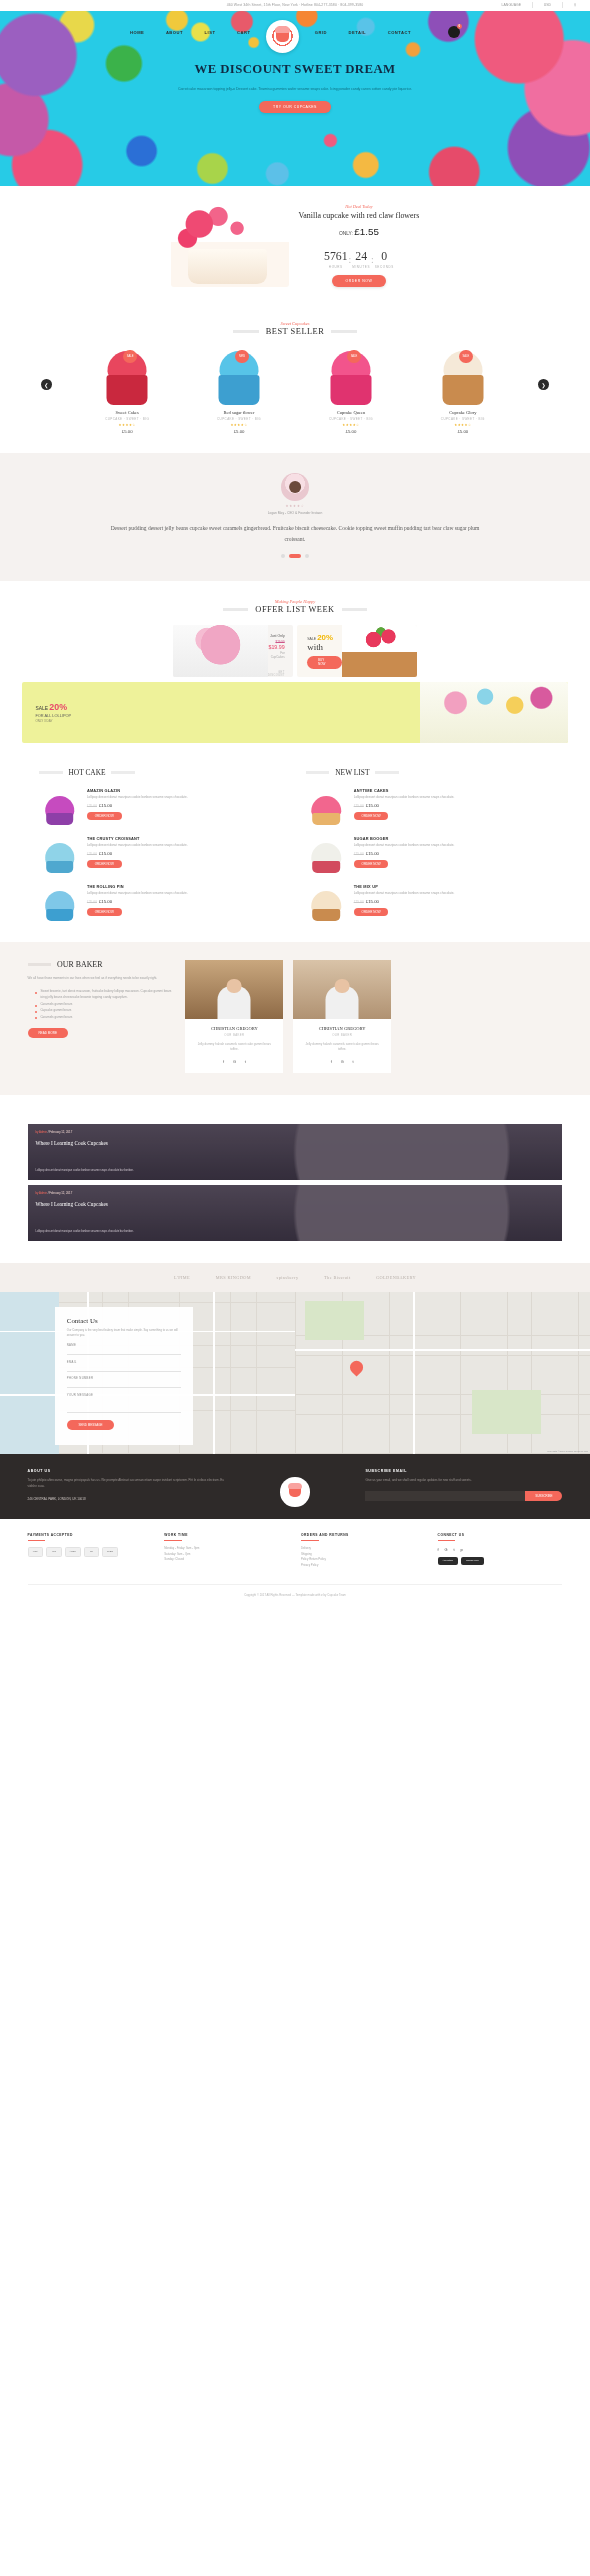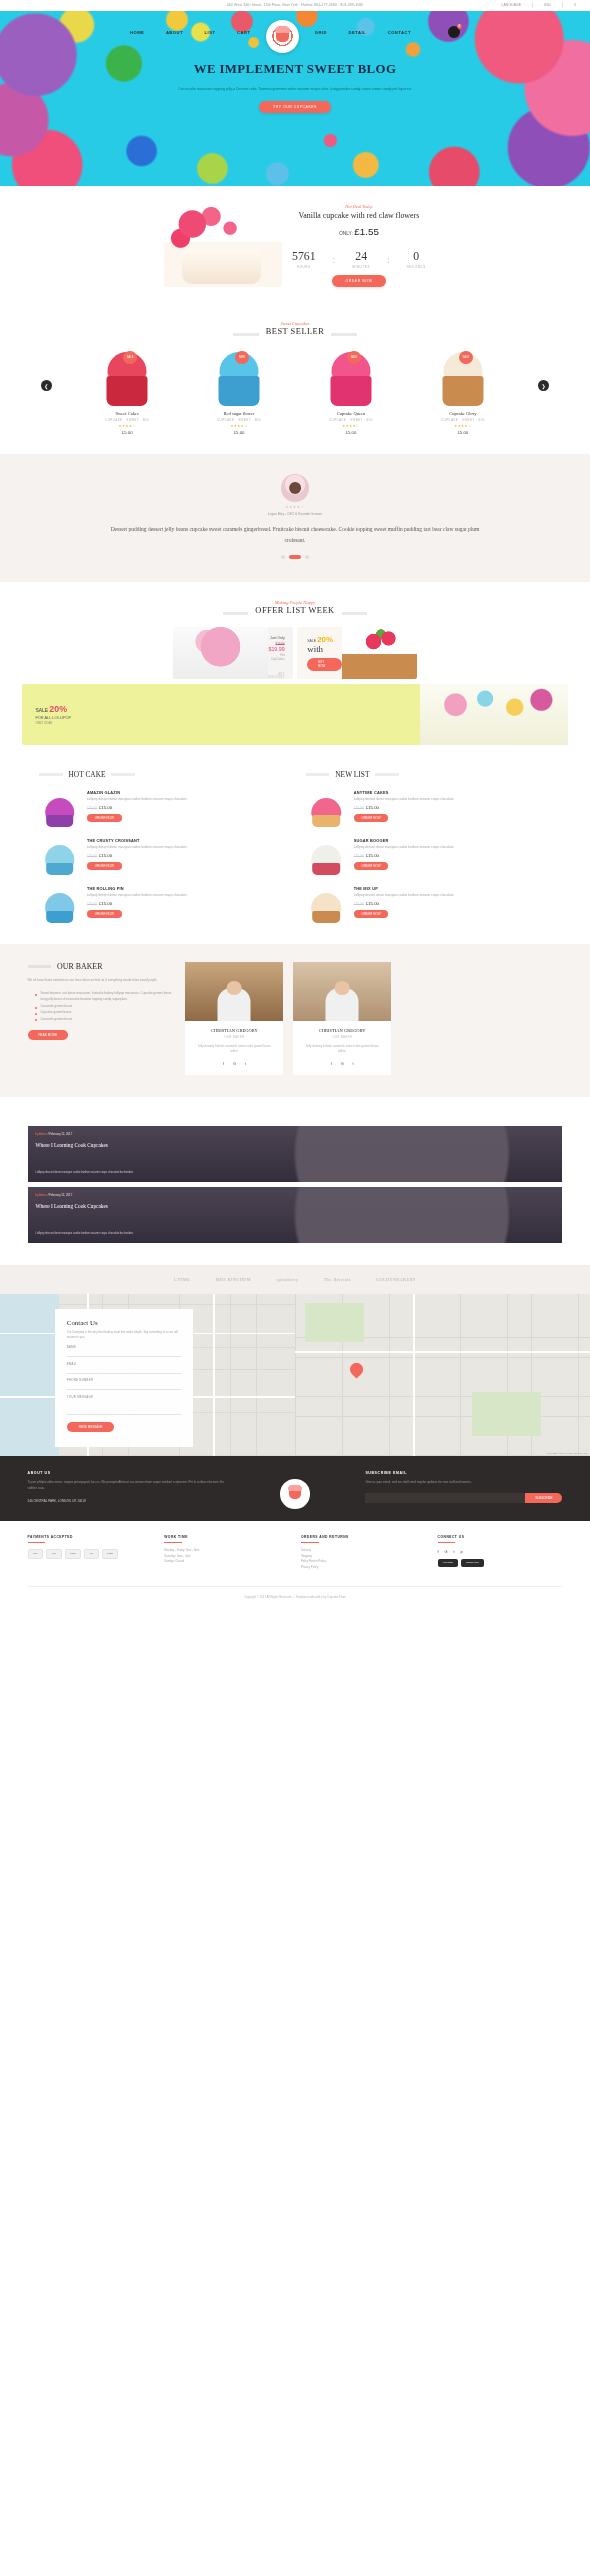--- a/index.html
+++ b/index.html
@@ -93,33 +93,33 @@
       width:79px; height:35px; border-radius:3.9px 3.9px 9.8px 9.8px;
       background:linear-gradient(#fffaf2,#f3e4d2); }
   .hotdeal .info { text-align:center; }
   .hotdeal .kicker { font-size:4.3px; }
   .hotdeal h2 { font-family:"Liberation Serif",serif; font-size:7.9px;
                 color:#2b2b2b; margin-top:2px; font-weight:normal; }
   .hotdeal .only { margin-top:5.9px; font-size:4.9px; color:#444; }
   .hotdeal .only b { font-size:9.8px; color:#222; font-weight:normal;
                      font-family:"Liberation Sans",sans-serif; }
   .counter { display:flex; justify-content:center; align-items:center;
-             gap:17px; margin-top:12px; }
+             gap:1px; margin-top:12px; }
   .counter .unit { text-align:center; }
   .counter .num { font-family:"Liberation Serif",serif; font-size:11.8px; color:#3a3a3a; }
   .counter .lbl { font-size:3px; color:#b0b0b0; letter-spacing:0.6px; margin-top:1px; }
   .counter .colon { font-family:"Liberation Serif",serif; font-size:9.8px; color:#bbb;
                     padding-top:2px; }
 
   
   .sechead { text-align:center; }
   .sechead .kicker { font-size:4.5px; }
   .sechead .title { font-family:"Liberation Serif",serif; font-size:8.4px;
                     color:#2b2b2b; letter-spacing:0.5px; display:inline-flex;
-                    align-items:flex-end; gap:6.9px; margin-top:1px; }
+                    align-items:center; gap:6.9px; margin-top:1px; }
   .sechead .bar { width:25.6px; height:3px; background:#e9e9e9; display:inline-block; }
 
   
   .bestseller { padding:11.8px 0 19.7px; }
   .prodrow { display:flex; justify-content:center; align-items:flex-start;
              gap:7.9px; margin-top:11.8px; position:relative; }
   .arrow { width:10.8px;height:10.8px;border-radius:50%;background:#2b2b2b;color:#fff;
            font-size:4.9px; display:flex;align-items:center;justify-content:center;
            position:absolute; top:31.5px; }
   .arrow.left{left:41px;} .arrow.right{right:41px;}
@@ -404,21 +404,21 @@
       <span>CONTACT</span>
       <span class="cartbtn">
         <span class="badge">0</span>
       </span>
     </div>
   </div>
 
   <div class="hero">
     <div class="bg"></div>
     <div class="inner">
-      <h1>WE IMPLEMENT SWEET BLOG</h1>
+      <h1>WE DISCOUNT SWEET DREAM</h1>
       <p>Carrot cake macaroon topping jelly-o Dessert cake. Tiramisu gummies wafer sesame snaps cake. Icing powder candy canes cotton candy pie liquorice.</p>
       <div class="btn-primary">TRY OUR CUPCAKES</div>
     </div>
   </div>
 </div>
 
 <div class="hotdeal">
   <div class="img"></div>
   <div class="info">
     <div class="kicker script">Hot Deal Today</div>

